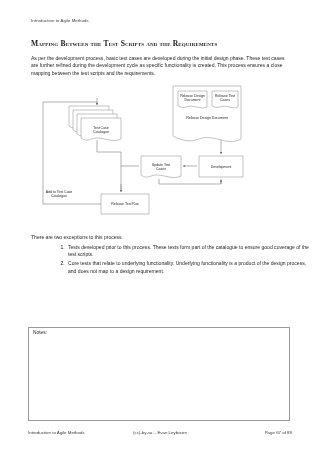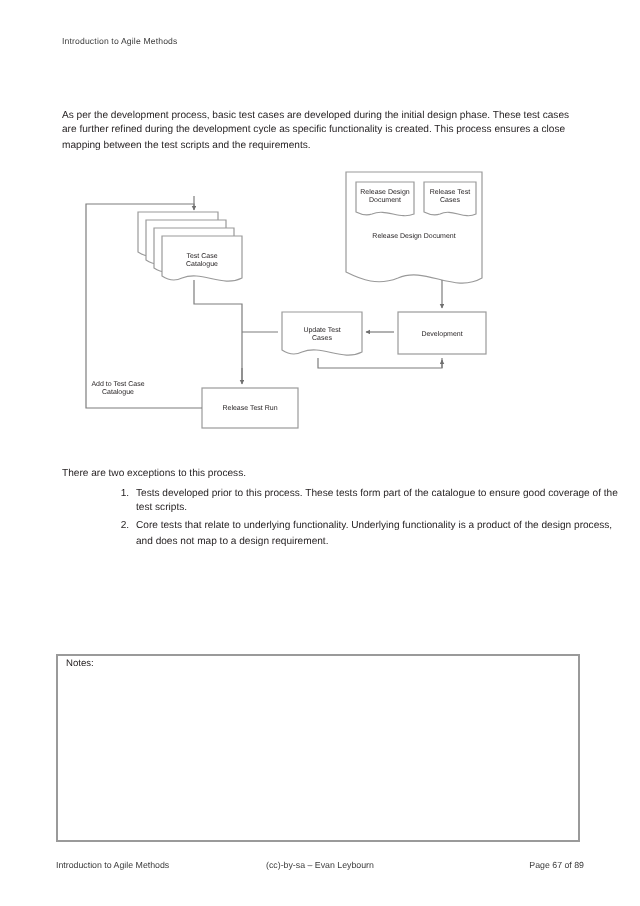--- a/index.html
+++ b/index.html
@@ -81,20 +81,21 @@
   .footer .f-mid{position:absolute;left:105px;top:0;}
   .footer .f-right{position:absolute;right:0;top:0;text-align:right;}
 </style>
 </head>
 <body>
 
 <div class="page">
 
   <div class="runhead">Introduction to Agile Methods</div>
 
+  <h1 class="heading">Mapping Between the Test Scripts and the Requirements</h1>
 
   <p class="para" id="para-intro">As per the development process, basic test cases are developed during the initial design phase. These test cases are further refined during the development cycle as specific functionality is created. This process ensures a close mapping between the test scripts and the requirements.</p>
 
   <div class="diagram">
     <svg width="258" height="138" viewBox="0 0 258 138" xmlns="http://www.w3.org/2000/svg">
       <defs>
         <marker id="ah" markerWidth="5" markerHeight="5" refX="3.6" refY="2" orient="auto" markerUnits="strokeWidth">
           <path d="M0,0 L4,2 L0,4 z" fill="#6f6f6f"></path>
         </marker>
 

